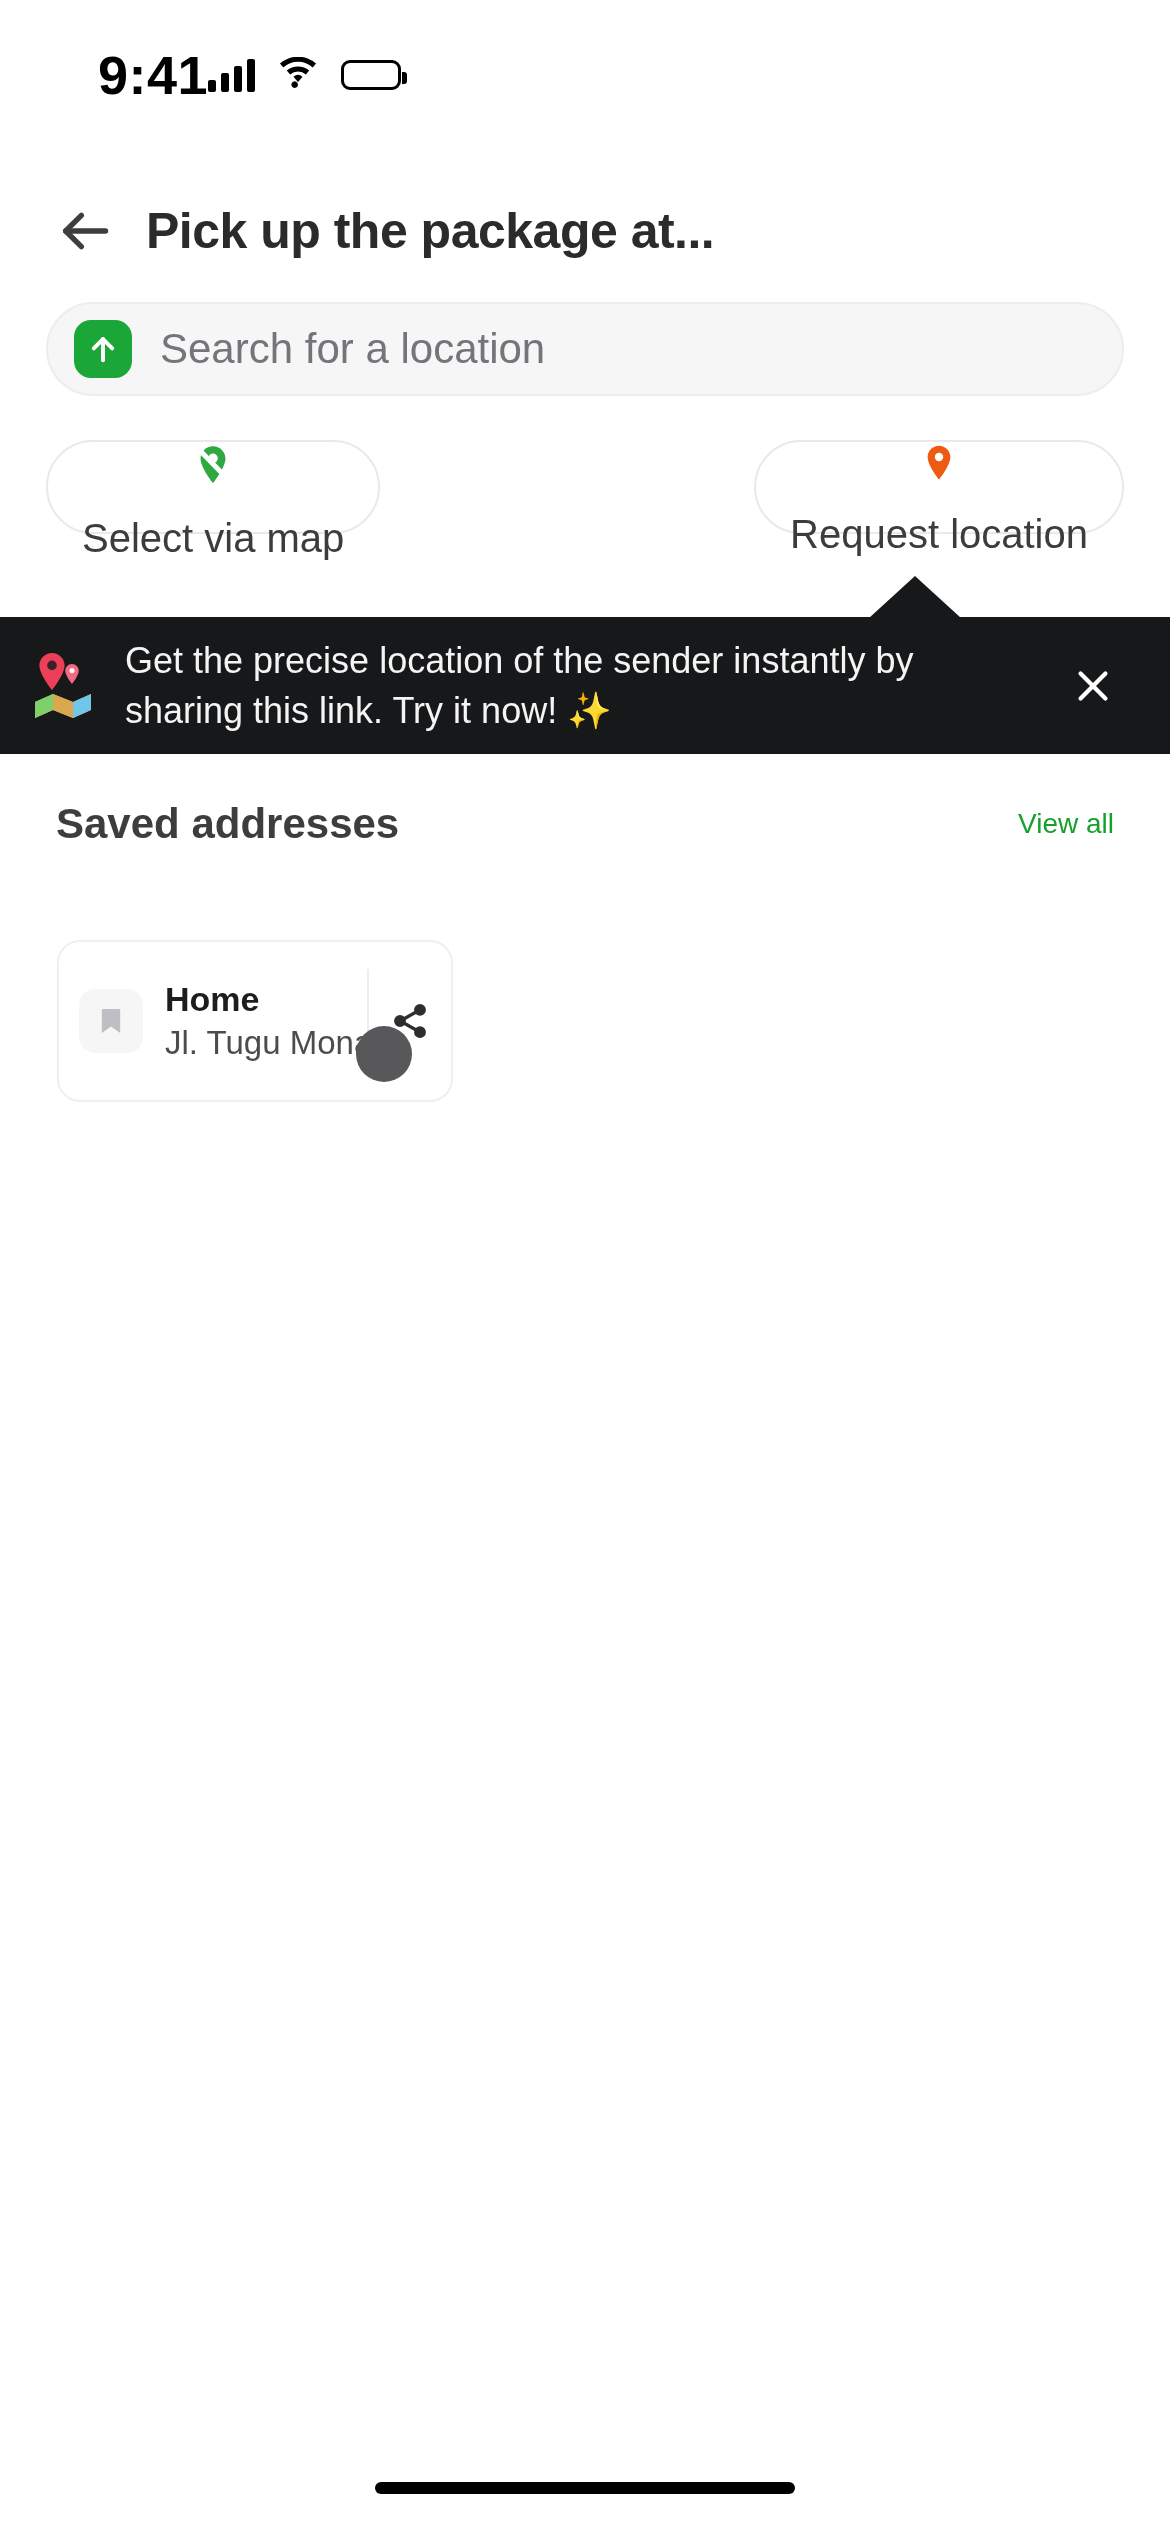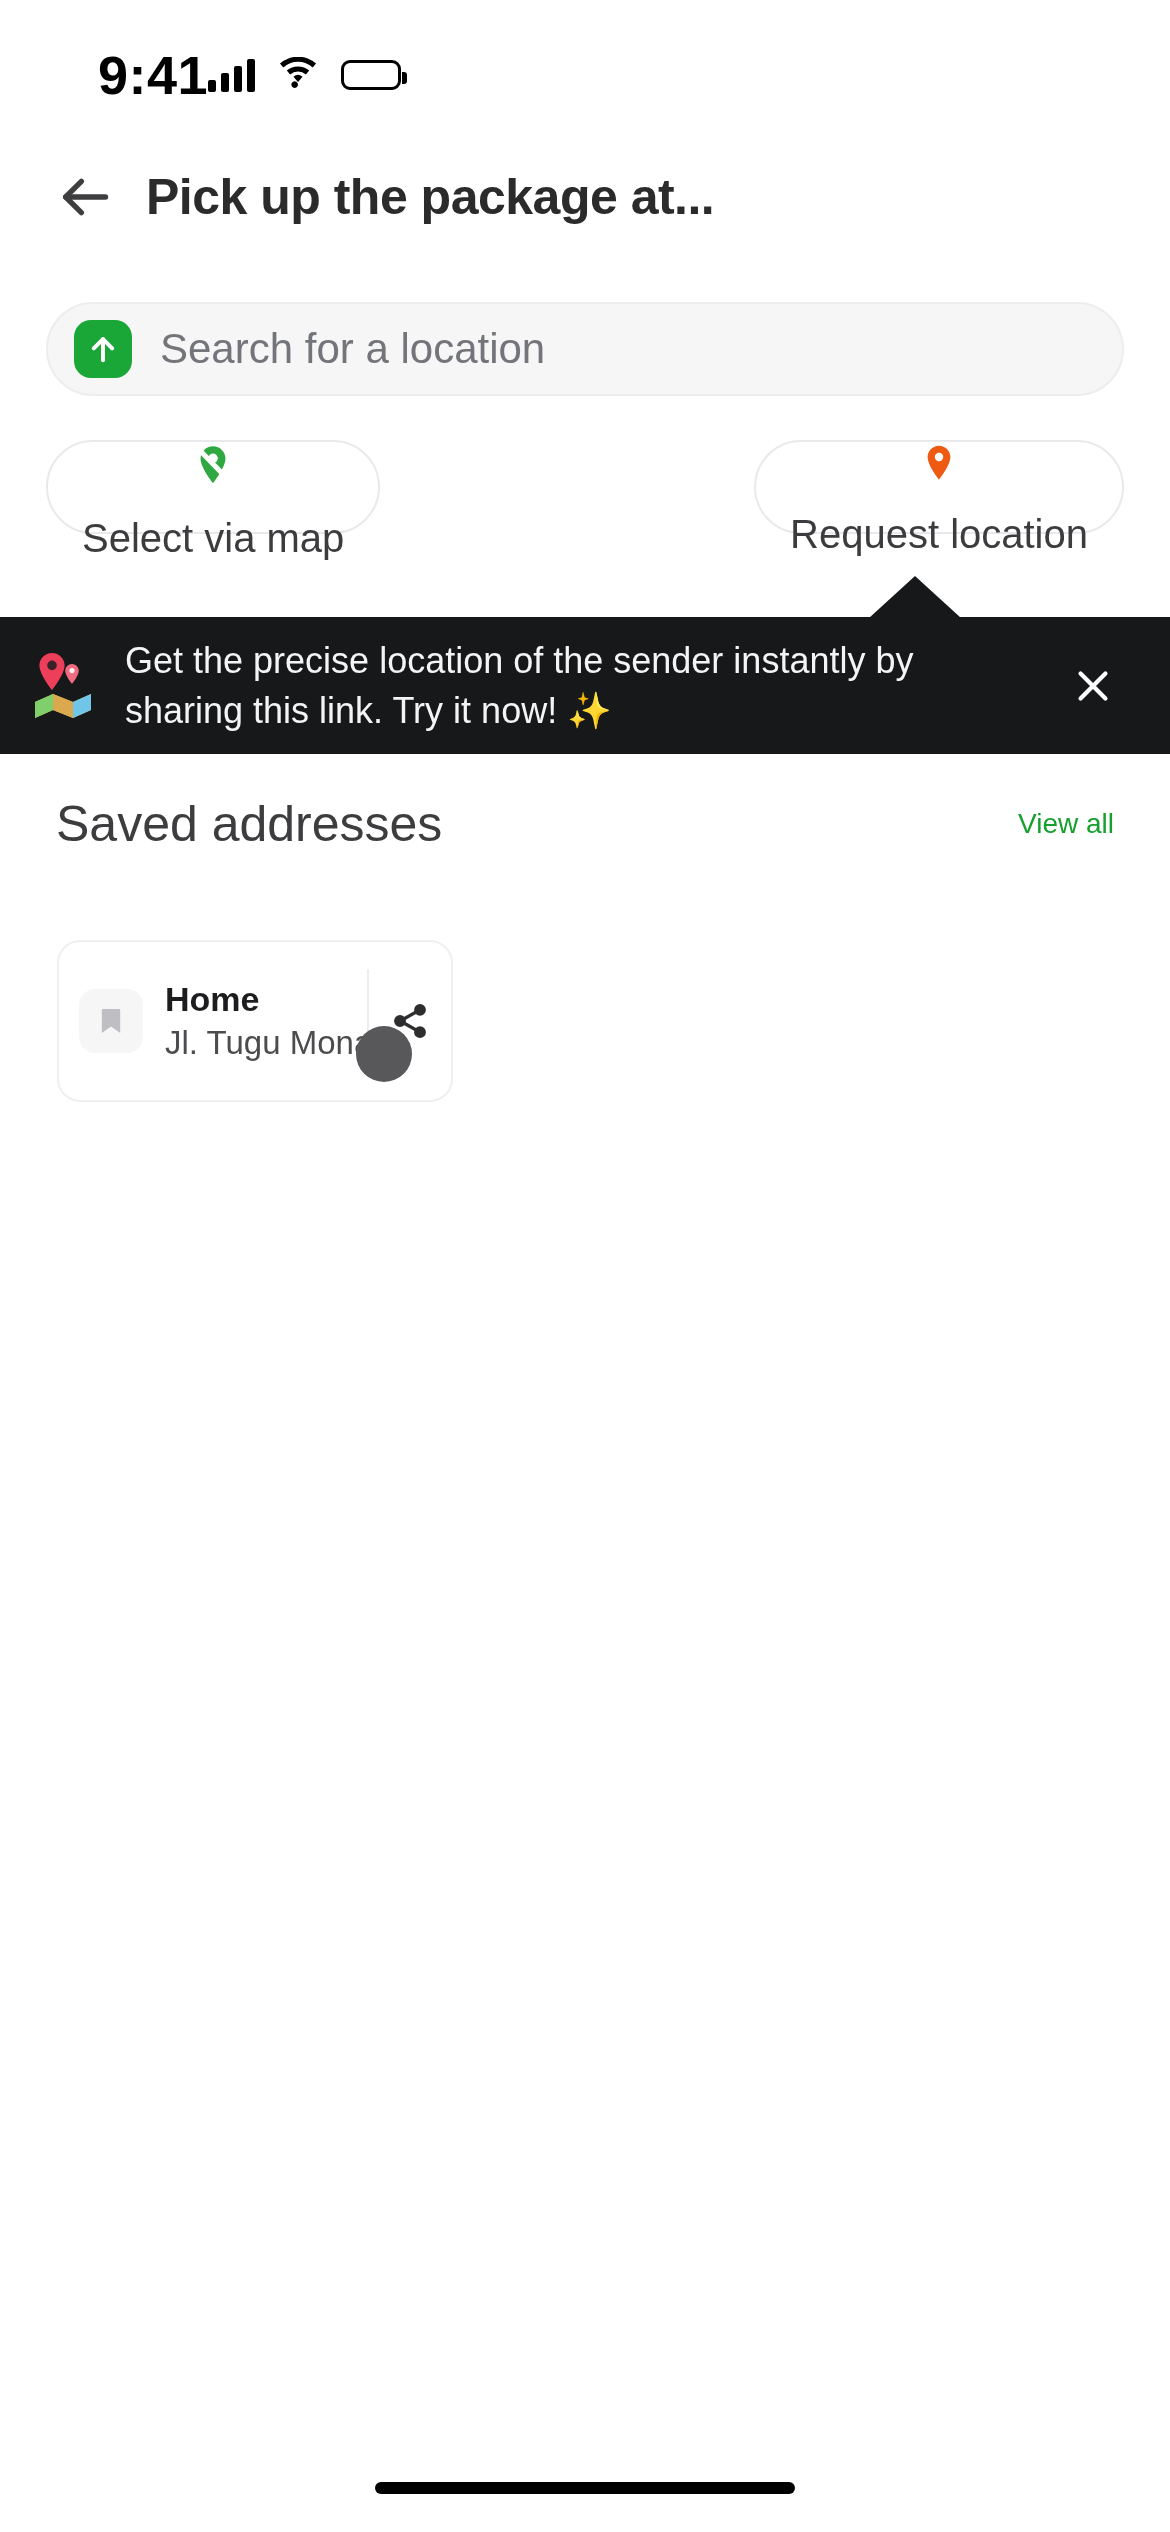--- a/index.html
+++ b/index.html
@@ -35,21 +35,21 @@
   }
   .batt-fill { width:100%; height:100%; background:#000; border-radius:4px; }
   .batt::after {
     content:""; position:absolute; right:-9px; top:9px;
     width:5px; height:12px; background:#000; border-radius:0 3px 3px 0;
   }
 
   
   .header {
     position:absolute; top:168px; left:0; width:1170px; height:92px;
-    display:flex; align-items:flex-start; padding-left:56px; gap:32px;
+    display:flex; align-items:flex-end; padding-left:56px; gap:32px;
   }
   .back-btn { width:58px; height:58px; display:flex; align-items:center; justify-content:center; }
   .page-title {
     font-size:50px; font-weight:700; color:#2B2B2B; letter-spacing:-0.5px;
     white-space:nowrap;
   }
 
   
   .search-wrap {
     position:absolute; top:302px; left:46px;
@@ -94,21 +94,21 @@
   .tip-close {
     width:62px; height:62px; flex:0 0 auto;
     display:flex; align-items:center; justify-content:center;
   }
 
   
   .saved-head {
     position:absolute; top:793px; left:56px; width:1058px; height:62px;
     display:flex; align-items:center; justify-content:space-between;
   }
-  .saved-title { font-size:50px; font-weight:400; color:#3D3D3F; }
+  .saved-title { font-size:42px; font-weight:700; color:#3D3D3F; }
   .view-all { font-size:28px; font-weight:400; color:#17A02E; }
 
   
   .addr-card {
     position:absolute; top:940px; left:57px;
     width:396px; height:162px;
     background:#fff; border:2px solid #EFEFF1; border-radius:23px;
     display:flex; align-items:center; padding-left:20px;
   }
   .addr-icon {

